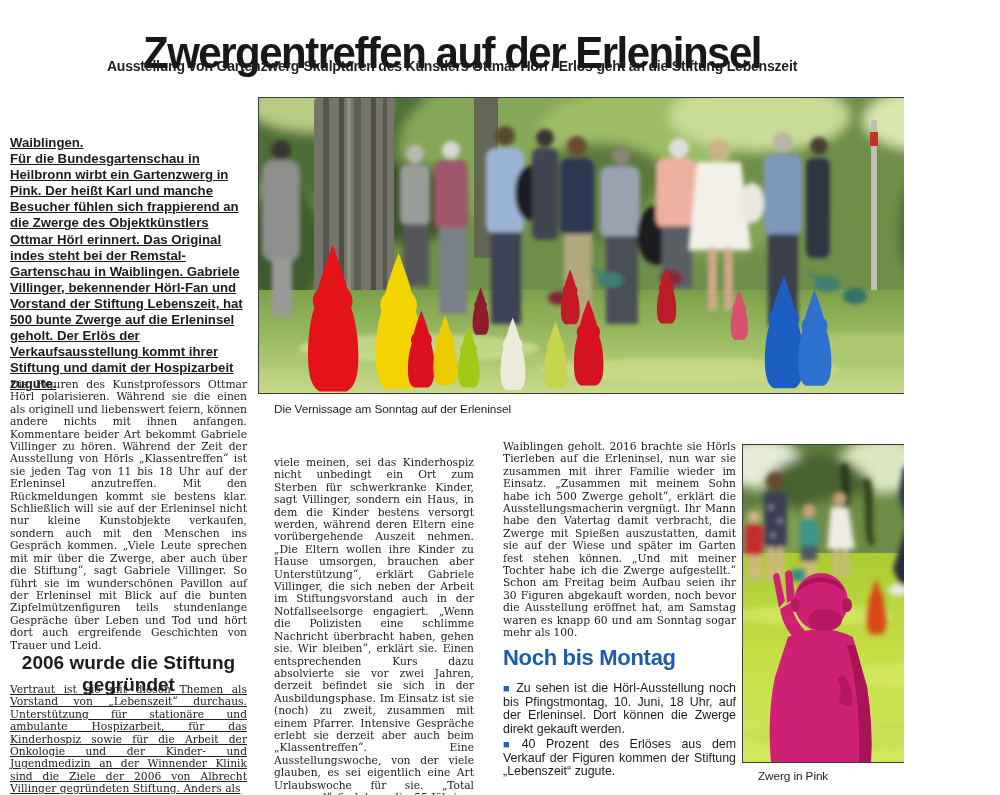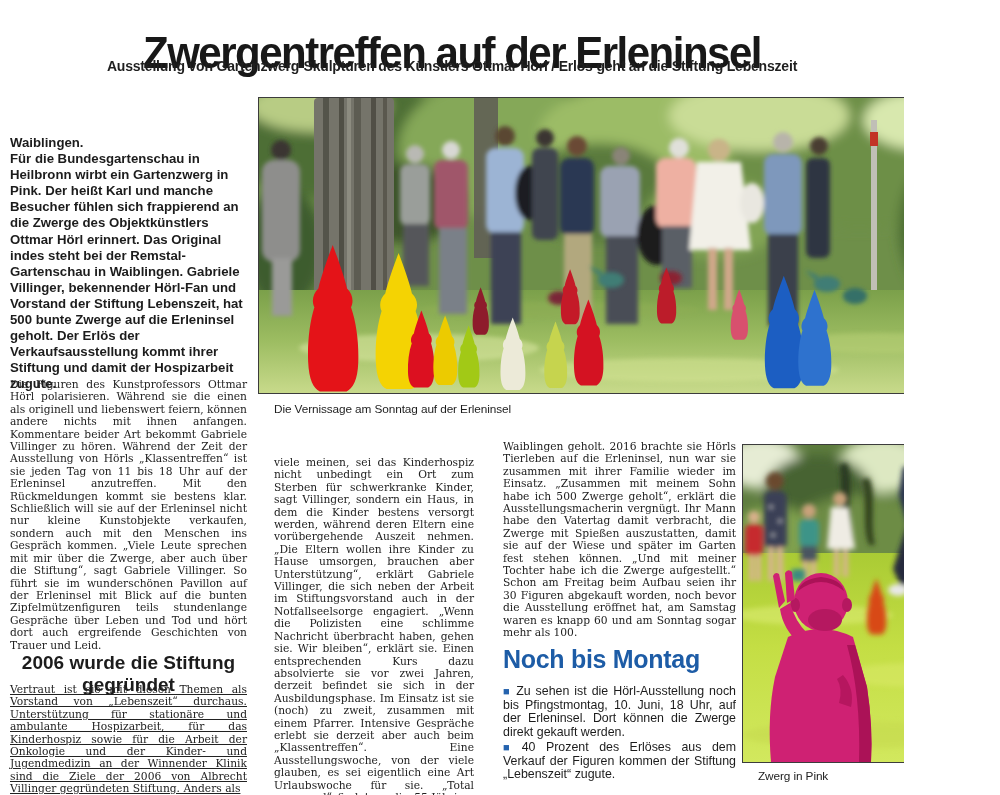--- a/index.html
+++ b/index.html
@@ -7,42 +7,42 @@
         font-family:"Liberation Sans",sans-serif;color:#1a1a1a;}
   .headline{position:absolute;left:0;right:0;top:0;text-align:center;
      font-family:"Liberation Sans",sans-serif;font-weight:700;font-size:42px;
      letter-spacing:-1.5px;color:#181818;transform:scaleY(1.05);transform-origin:top center;}
   .subheadline{position:absolute;left:0;right:0;top:58px;text-align:center;
      font-weight:700;font-size:14px;color:#1f1f1f;letter-spacing:-0.2px;}
   .col{position:absolute;}
   .byline{left:10px;top:99px;width:237px;font-size:11.5px;font-weight:700;
      font-variant:small-caps;letter-spacing:0.4px;line-height:13.5px;color:#2a2a2a;}
   .intro{left:10px;top:135px;width:237px;font-size:13.2px;font-weight:700;
-     line-height:16.1px;color:#1c1c1c;}
+     line-height:16.1px;color:#1c1c1c;text-decoration:underline;}
   .intro .dateline{display:block;}
   .serif{font-family:"DejaVu Serif",serif;font-size:10.7px;line-height:12.4px;
      text-align:justify;color:#222;}
   .p1{left:10px;top:379px;width:237px;}
   .crosshead{left:10px;top:652px;width:237px;text-align:center;font-weight:700;
      font-size:19px;color:#1c1c1c;}
   .p2{left:10px;top:684px;width:237px;text-decoration:underline;}
   .c2{left:258px;top:441px;width:232px;}
   .c3{left:503px;top:441px;width:233px;}
   .indent{text-indent:12px;margin:0;}
   .noindent{margin:16px;}
   .photo{position:absolute;border:1px solid #3c3c3c;box-sizing:border-box;background:#8aa455;}
   .photo1{left:258px;top:97px;width:721px;height:297px;}
   .photo2{left:742px;top:444px;width:237px;height:319px;}
   .photo svg{display:block;width:100%;height:100%;}
   .caption{position:absolute;display:flex;justify-content:space-between;
      font-size:11.8px;color:#1d1d1d;letter-spacing:-0.1px;margin-left:16px;}
   .cap1{left:258px;top:402px;width:721px;}
   .cap2{left:742px;top:769px;width:237px;}
   .infobox{position:absolute;left:503px;top:645px;width:233px;}
-  .infobox h2{margin:0 0 11px 0;font-size:25px;font-weight:700;color:#1d5ca6;
+  .infobox h2{margin:0 0 11px 0;font-size:22px;font-weight:700;color:#1d5ca6;
      letter-spacing:-0.3px;}
   .info-item{margin:0 0 1px 0;font-size:12.4px;line-height:13.7px;text-align:justify;color:#1c1c1c;}
   .info-item .bullet{color:#2563ae;font-size:11px;margin-right:5px;}
   .info-item b{font-weight:400;}
 </style>
 </head>
 <body>
 
 <div class="page">
 

